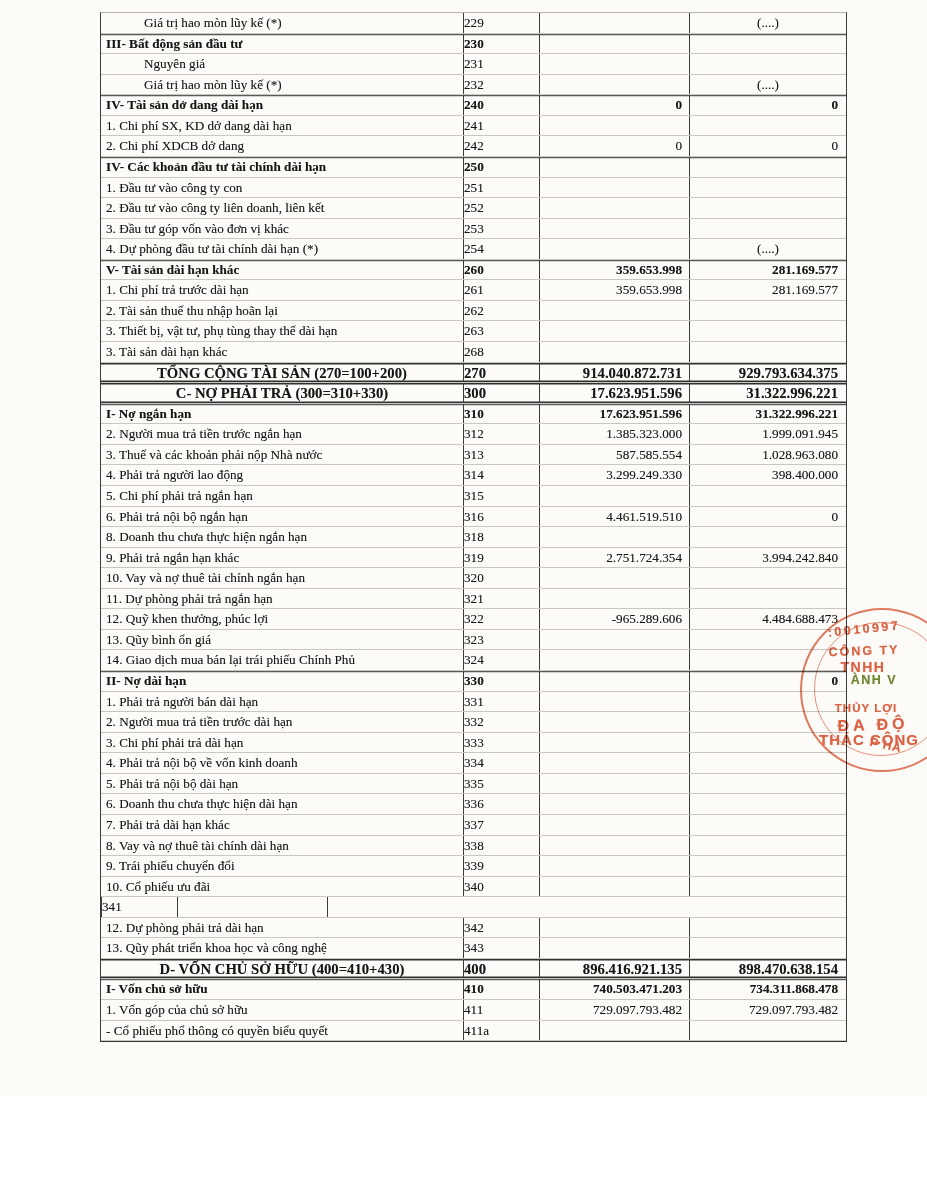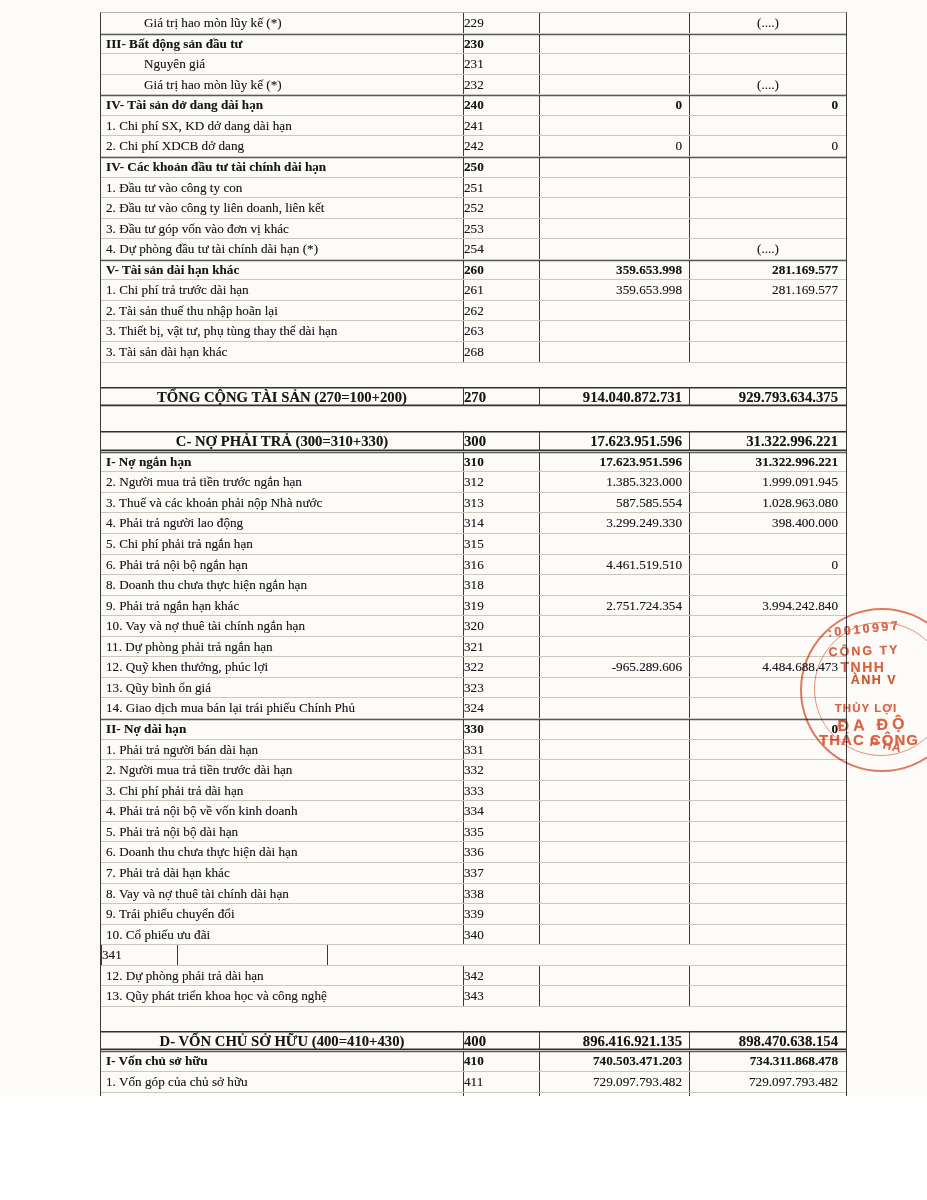--- a/index.html
+++ b/index.html
@@ -25,21 +25,20 @@
   .cell { box-sizing:border-box; overflow:hidden; white-space:nowrap; }
   .c-name { width:362px; padding-left:5px; }
   .c-code { width:76px;  border-left:1.4px solid #3a3a3a; }
   .c-v1   { width:150px; text-align:right; padding-right:7px; border-left:1.4px solid #3a3a3a; }
   .c-v2   { width:157px; text-align:right; padding-right:8px; border-left:1.4px solid #3a3a3a; }
   .row.indent .c-name { padding-left:43px; }
   .row.section { font-weight:bold; box-shadow:inset 0 1.2px 0 #5a5a5a; }
   .row.total {
     font-weight:bold; font-size:14.7px;
     box-shadow:inset 0 1.4px 0 #303030, inset 0 -1.4px 0 #303030;
-    margin-top:24px;
   }
   .row.total .c-name { text-align:center; padding-left:0; }
   .cell.paren { text-align:center; padding-right:0; }
   
   .stamp {
     position:absolute; left:0; top:0; width:927px; height:1200px;
     pointer-events:none; mix-blend-mode:multiply; opacity:.88; z-index:5;
   }
   .ring { position:absolute; border-radius:50%; }
   .ring.outer { left:800px; top:608px; width:160px; height:160px; border:2.2px solid rgba(215,79,44,.85); }
@@ -360,21 +359,21 @@
       <div class="cell c-v2"></div>
     </div>
     </div>
 
   <div class="stamp">
     <div class="ring outer"></div>
     <div class="ring inner"></div>
   <div class="stamp-line" style="left: 864px; top: 622px; font-size: 12.5px; letter-spacing: 2.5px; transform: translateX(-50%) rotate(-6deg); color: rgb(216, 78, 44);">:0010997</div>
       <div class="stamp-line" style="left: 864px; top: 644px; font-size: 12.5px; letter-spacing: 2px; transform: translateX(-50%) rotate(-2deg); color: rgb(216, 78, 44);">CÔNG TY</div>
       <div class="stamp-line" style="left: 863px; top: 659px; font-size: 14px; letter-spacing: 1.5px; transform: translateX(-50%) rotate(0deg); color: rgb(216, 78, 44);">TNHH</div>
-      <div class="stamp-line" style="left: 874px; top: 673px; font-size: 12.5px; letter-spacing: 1.5px; transform: translateX(-50%) rotate(0deg); color: #c2410c;">ÀNH V</div>
+      <div class="stamp-line" style="left: 874px; top: 673px; font-size: 12.5px; letter-spacing: 1.5px; transform: translateX(-50%) rotate(0deg); color: #4d7c0f;">ÀNH V</div>
       <div class="stamp-line" style="left: 869px; top: 687px; font-size: 15px; letter-spacing: 1px; transform: translateX(-50%) rotate(0deg); color: rgb(216, 78, 44); margin-top: 44px;">THÁC CÔNG</div>
       <div class="stamp-line" style="left: 866px; top: 702px; font-size: 11.5px; letter-spacing: 1px; transform: translateX(-50%) rotate(0deg); color: rgb(216, 78, 44); text-align: right;">THỦY LỢI</div>
       <div class="stamp-line" style="left: 873px; top: 716px; font-size: 16px; letter-spacing: 4px; transform: translateX(-50%) rotate(-2deg); color: rgb(216, 78, 44);">ĐA ĐỘ</div>
       <div class="stamp-line" style="left: 886px; top: 738px; font-size: 12px; letter-spacing: 1px; transform: translateX(-50%) rotate(12deg); color: rgb(216, 78, 44);">P HÀ</div>
     </div>
 
   <div class="stray-line"></div>
 
 <div class="speck" style="left: 120px; top: 1155px; width: 2px; height: 2px; opacity: 0.4;"></div>
     <div class="speck" style="left: 162px; top: 1190px; width: 2px; height: 2px; opacity: 0.4;"></div>

